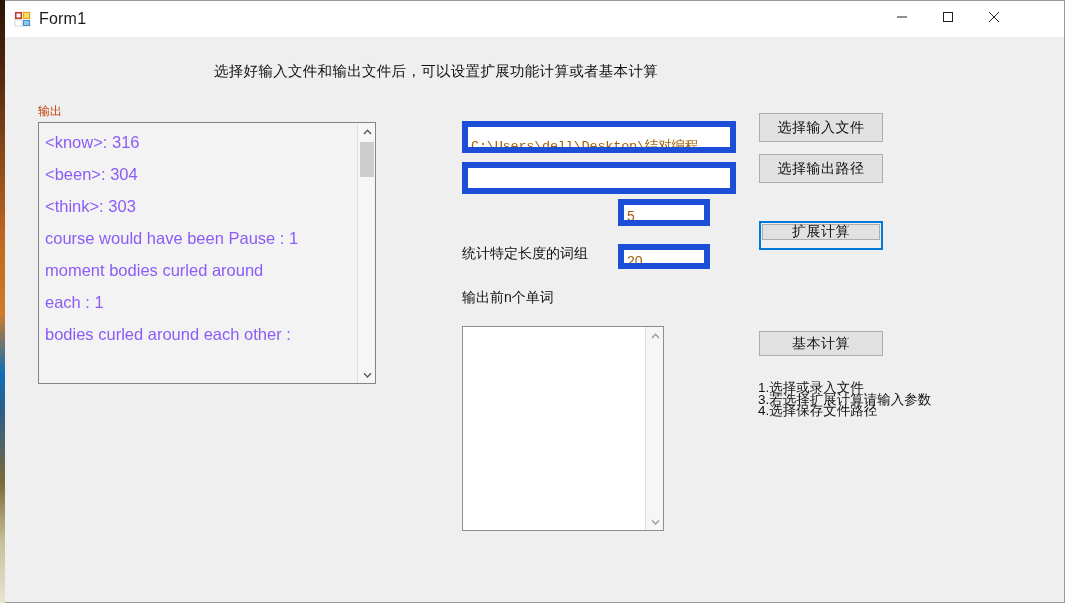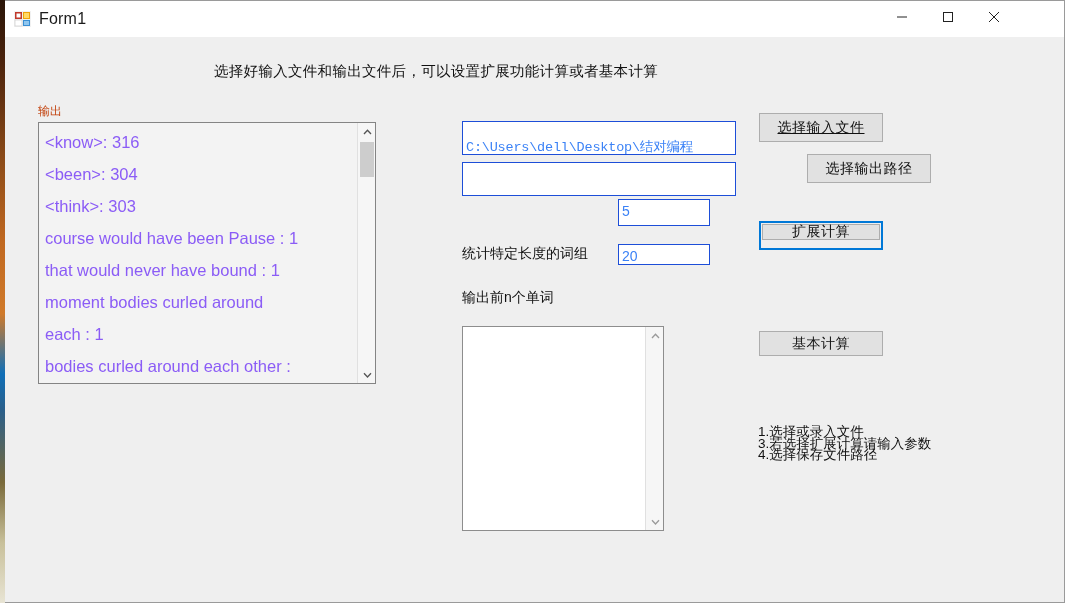--- a/index.html
+++ b/index.html
@@ -132,25 +132,25 @@
   .vscroll .thumb {
     position: absolute;
     left: 2px; width: 14px;
     background: #cdcdcd;
   }
 
   
   .tb {
     position: absolute;
     background: #ffffff;
-    border: 1px solid #1d4ed8;
-    box-sizing: border-box;
-    font-size: 14px;
-    color: #3b82f6;
-    padding: 16px 3px;
+    border: 6px solid #1d4ed8;
+    box-sizing: border-box;
+    font-size: 14px;
+    color: #a16207;
+    padding: 10px 3px;
     overflow: hidden;
     white-space: nowrap;
   }
   .tb.path {
     left: 457px; top: 84px;
     width: 274px; height: 23px;
     font-family: "Liberation Mono", monospace;
     font-size: 13.5px;
     letter-spacing: -0.2px;
   }
@@ -198,38 +198,37 @@
     border: 1px solid #adadad;
     box-sizing: border-box;
     font-size: 14px;
     color: #111;
     display: flex;
     align-items: center;
     justify-content: center;
     letter-spacing: 0.5px;
     cursor: default;
   }
-  .btn-in   { left: 754px; top: 76px;  width: 124px; height: 29px; text-decoration: underline; }
-  .btn-out  { left: 754px; top: 117px; width: 124px; height: 29px; margin-left: 48px; }
+  .btn-in   { left: 754px; top: 76px;  width: 124px; height: 29px; }
+  .btn-out  { left: 754px; top: 117px; width: 124px; height: 29px; }
   .btn-ext  { left: 757px; top: 187px; width: 118px; height: 16px; }
   .btn-basic{ left: 754px; top: 294px; width: 124px; height: 25px; }
   .btn-focus-ring {
     position: absolute;
     left: 754px; top: 184px;
     width: 124px; height: 29px;
     border: 2px solid #0078d7;
     box-sizing: border-box;
   }
 
   
   .instructions {
     position: absolute;
     left: 753px; top: 345px;
     width: 230px;
-    margin-top: 44px;
   }
   .instructions div {
     font-size: 13.5px;
     color: #111;
     line-height: 11.5px;
     white-space: nowrap;
   }
 </style>
 </head>
 <body>
@@ -278,21 +277,20 @@
       <div class="header-text">选择好输入文件和输出文件后，可以设置扩展功能计算或者基本计算</div>
 
       <div class="lbl-output">输出</div>
 
       <div class="output-box">
         <div class="output-inner">
           <div class="out-line">&lt;know&gt;: 316</div>
           <div class="out-line">&lt;been&gt;: 304</div>
           <div class="out-line">&lt;think&gt;: 303</div>
           <div class="out-line">course would have been Pause  : 1</div>
-          <div class="out-line">that would never have bound  : 1</div>
           <div class="out-line">moment bodies curled around</div>
           <div class="out-line">each  : 1</div>
           <div class="out-line">bodies curled around each other  :</div>
 
         </div>
         <div class="vscroll">
           <div class="arrow up">
             <svg width="9" height="6" viewBox="0 0 9 6">
               <polyline points="1,5 4.5,1.2 8,5" fill="none" stroke="#555" stroke-width="1.3"></polyline>
             </svg>

